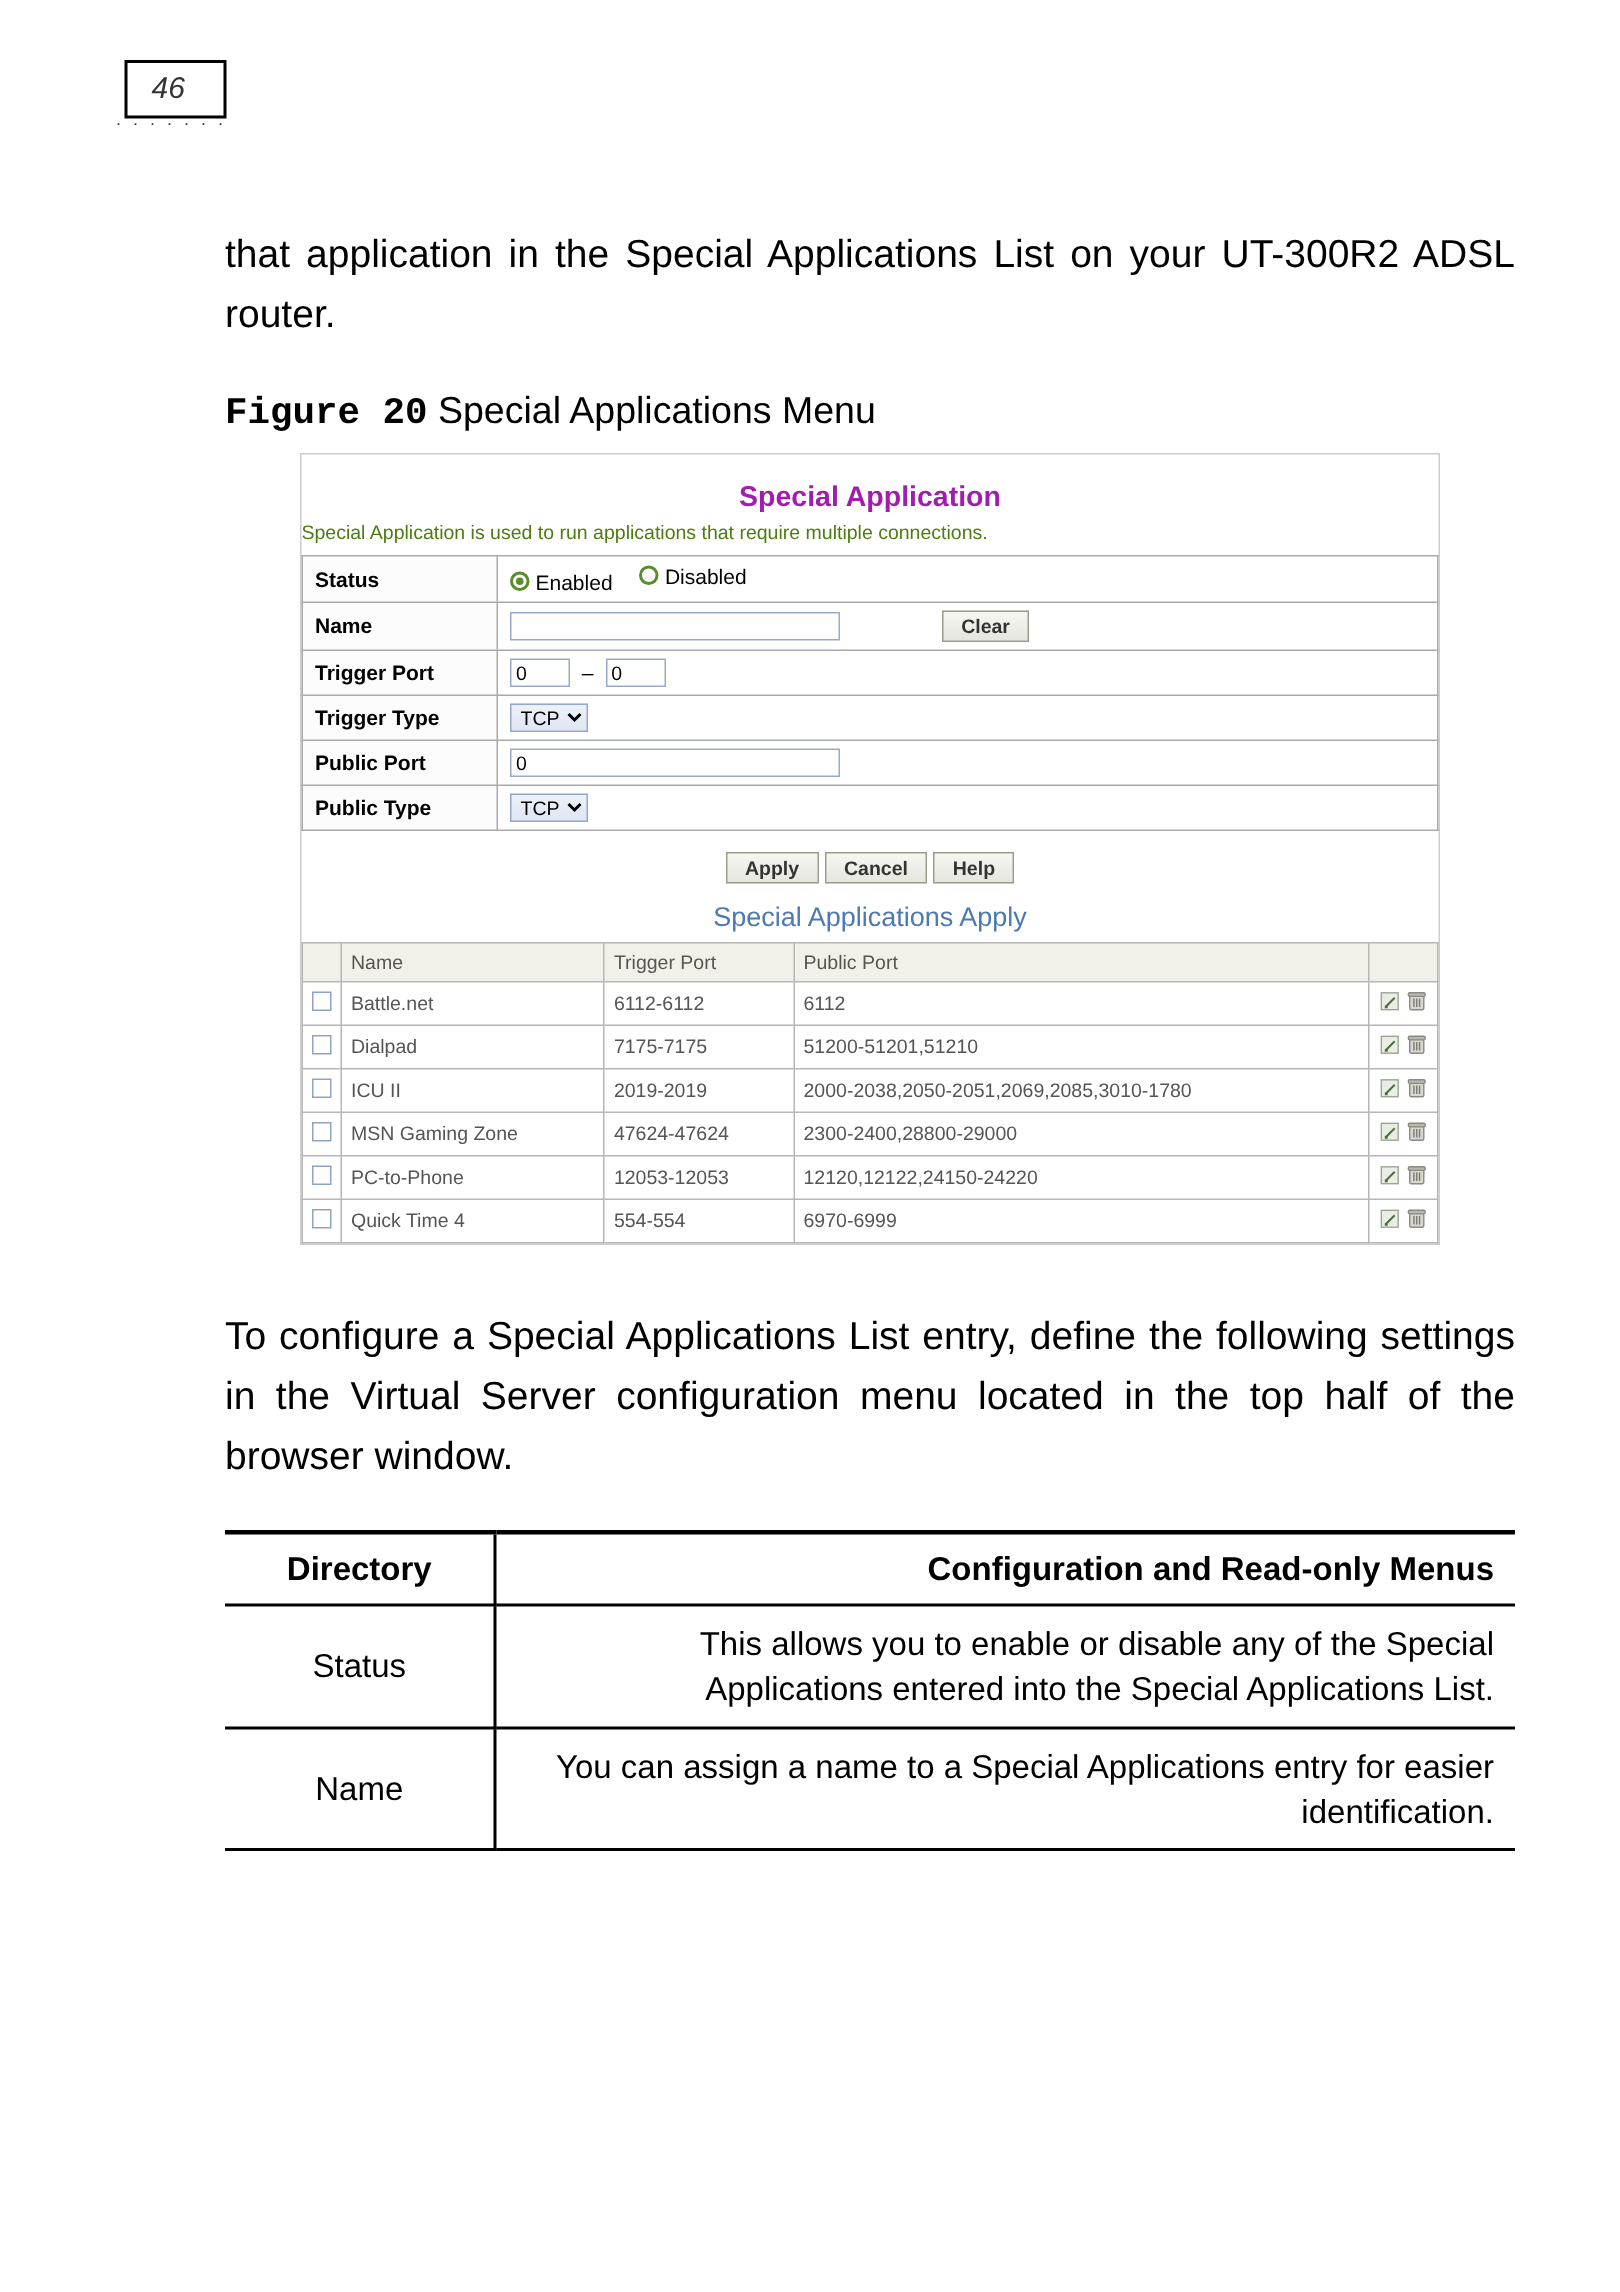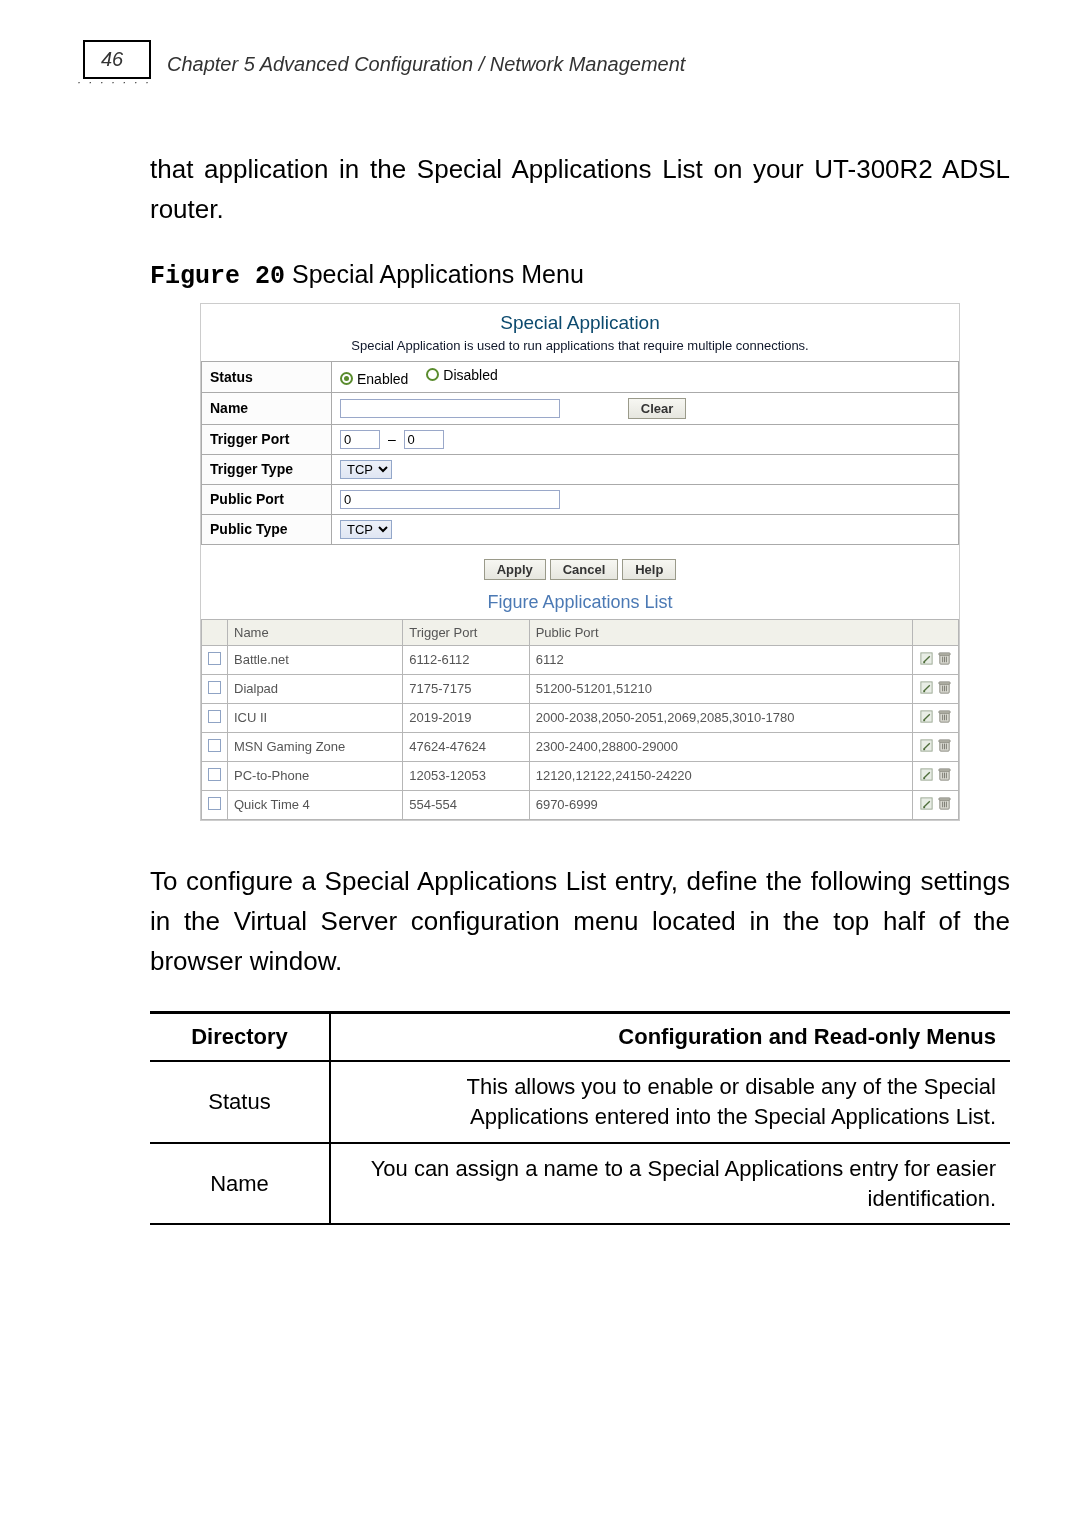--- a/index.html
+++ b/index.html
@@ -58,29 +58,30 @@
     .screenshot {
       margin-left: 140px;
       margin-right: 60px;
       border: 1px solid #ccc;
       background: #fff;
       font-size: 14px;
       margin-bottom: 40px;
     }
     .sa-title {
       text-align: center;
-      color: #0c4a6e;
+      color: #a21caf;
       font-size: 19px;
-      font-weight: 400;
+      font-weight: 700;
       padding-top: 8px;
+      margin-top: 10px;
     }
     .sa-subtitle {
-      text-align: center;
+      text-align: left;
       font-size: 13px;
-      color: #0f172a;
+      color: #4d7c0f;
       padding: 4px 0 8px 0;
     }
     .form-table {
       width: 100%;
       border-collapse: collapse;
       font-size: 14px;
     }
     .form-table td {
       border: 1px solid #aaa;
       padding: 5px 8px;
@@ -225,21 +226,20 @@
     }
   </style>
 </head>
 <body>
 
 <div class="header">
   <div>
     <div class="page-num-box">46</div>
     <div class="dots">· · · · · · ·</div>
   </div>
-  <span class="chapter-title">Chapter 5 Advanced Configuration / Network Management</span>
 </div>
 
 <p class="body-text">that application in the Special Applications List on your UT-300R2 ADSL router.</p>
 
 <p class="figure-title"><b>Figure 20</b><span> Special Applications Menu</span></p>
 
 <div class="screenshot">
   <div class="sa-title">Special Application</div>
   <div class="sa-subtitle">Special Application is used to run applications that require multiple connections.</div>
 
@@ -298,21 +298,21 @@
     </tr>
   </tbody>
     </table>
 
   <div class="btn-row">
     <button class="btn">Apply</button>
     <button class="btn">Cancel</button>
     <button class="btn">Help</button>
   </div>
 
-  <div class="list-title">Figure Applications List</div>
+  <div class="list-title">Special Applications Apply</div>
 
   <table class="list-table">
     <tbody>
         <tr>
       <th></th>
       <th>Name</th>
       <th>Trigger Port</th>
       <th>Public Port</th>
       <th></th>
     </tr>

